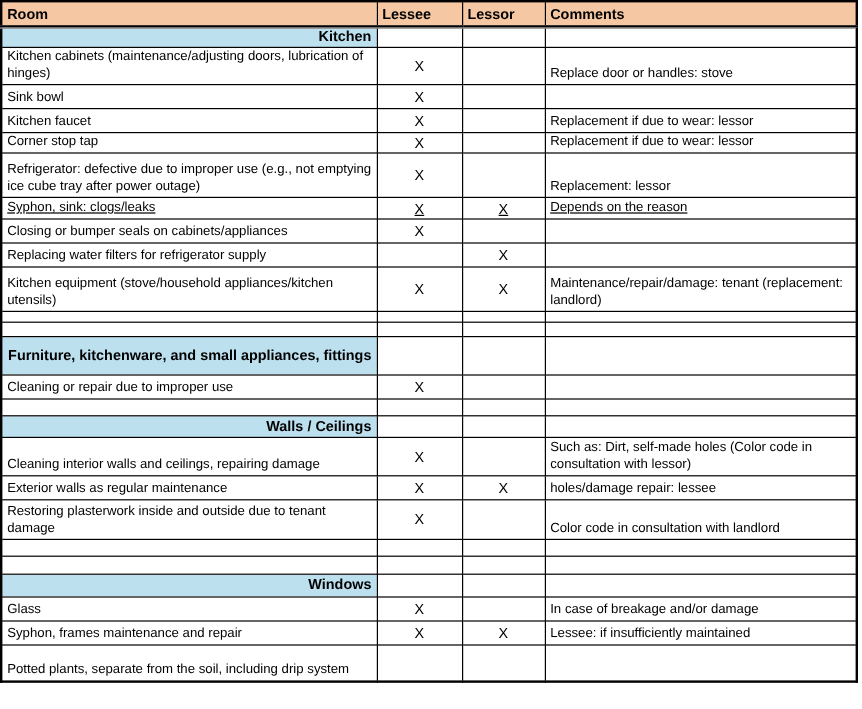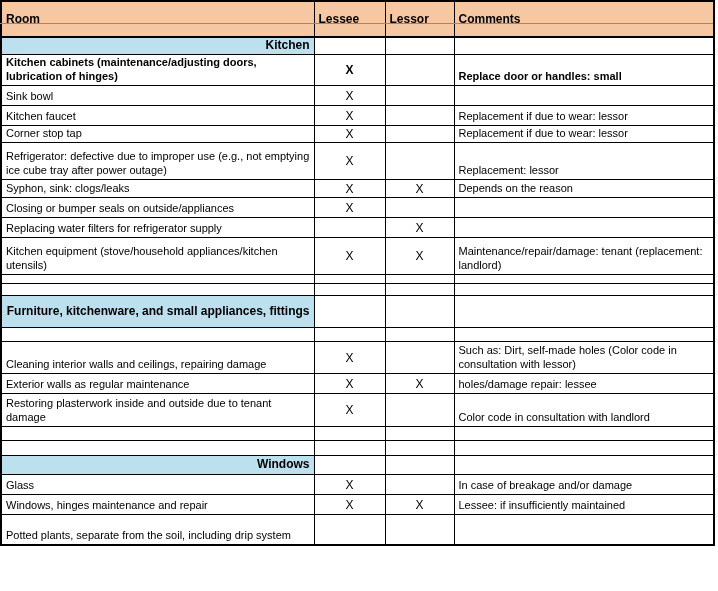--- a/index.html
+++ b/index.html
@@ -27,21 +27,21 @@
   }
   col.c-room{width:313px;}
   col.c-lessee{width:71px;}
   col.c-lessor{width:69px;}
   col.c-comments{width:260px;}
   th,td{
     border:1px solid var(--border);
     overflow:hidden;
     word-wrap:break-word;
   }
-  thead tr{height:36px;}
+  thead tr{height:21px;}
   th{
     background:var(--header-bg);
     font-weight:bold;
     font-size:12px;
     padding:0 4px;
     vertical-align:middle;
     border-bottom:2px solid var(--border);
   }
   th.left{text-align:left;}
   th.center{text-align:left;}
@@ -94,25 +94,25 @@
         <th class="left">Comments</th>
       </tr>
     </thead>
     <tbody>
         <tr style="height: 16px;">
           <td class="section-cell">Kitchen</td>
           <td class="mark"></td>
           <td class="mark"></td>
           <td class="comments"></td>
         </tr>
-        <tr style="height: 30px; font-weight: bold;">
+        <tr style="height: 30px;">
           <td class="room">Kitchen cabinets (maintenance/adjusting doors, lubrication of hinges)</td>
           <td class="mark">X</td>
           <td class="mark"></td>
-          <td class="comments">Replace door or handles: small</td>
+          <td class="comments">Replace door or handles: stove</td>
         </tr>
         <tr style="height: 20px; margin-top: 32px;">
           <td class="room">Sink bowl</td>
           <td class="mark">X</td>
           <td class="mark"></td>
           <td class="comments"></td>
         </tr>
         <tr style="height: 20px;">
           <td class="room">Kitchen faucet</td>
           <td class="mark">X</td>
@@ -124,28 +124,28 @@
           <td class="mark">X</td>
           <td class="mark"></td>
           <td class="comments">Replacement if due to wear: lessor</td>
         </tr>
         <tr style="height: 37px;">
           <td class="room">Refrigerator: defective due to improper use (e.g., not emptying ice cube tray after power outage)</td>
           <td class="mark">X</td>
           <td class="mark"></td>
           <td class="comments">Replacement: lessor</td>
         </tr>
-        <tr style="height: 18px;">
+        <tr style="height: 18px; text-decoration: underline;">
           <td class="room">Syphon, sink: clogs/leaks</td>
           <td class="mark">X</td>
           <td class="mark">X</td>
           <td class="comments">Depends on the reason</td>
         </tr>
         <tr style="height: 20px;">
-          <td class="room">Closing or bumper seals on outside/appliances</td>
+          <td class="room">Closing or bumper seals on cabinets/appliances</td>
           <td class="mark">X</td>
           <td class="mark"></td>
           <td class="comments"></td>
         </tr>
         <tr style="height: 20px;">
           <td class="room">Replacing water filters for refrigerator supply</td>
           <td class="mark"></td>
           <td class="mark">X</td>
           <td class="comments"></td>
         </tr>
@@ -166,22 +166,34 @@
           <td class="mark"></td>
           <td class="mark"></td>
           <td class="comments"></td>
         </tr>
         <tr style="height: 32px;">
           <td class="section-cell">Furniture, kitchenware, and small appliances, fittings</td>
           <td class="mark"></td>
           <td class="mark"></td>
           <td class="comments"></td>
         </tr>
+        <tr style="height: 20px;">
+          <td class="room">Cleaning or repair due to improper use</td>
+          <td class="mark">X</td>
+          <td class="mark"></td>
+          <td class="comments"></td>
+        </tr>
         <tr style="height: 14px;">
           <td class="room"></td>
+          <td class="mark"></td>
+          <td class="mark"></td>
+          <td class="comments"></td>
+        </tr>
+        <tr style="height: 18px;">
+          <td class="section-cell">Walls / Ceilings</td>
           <td class="mark"></td>
           <td class="mark"></td>
           <td class="comments"></td>
         </tr>
         <tr style="height: 32px;">
           <td class="room">Cleaning interior walls and ceilings, repairing damage</td>
           <td class="mark">X</td>
           <td class="mark"></td>
           <td class="comments">Such as: Dirt, self-made holes (Color code in consultation with lessor)</td>
         </tr>
@@ -215,21 +227,21 @@
           <td class="mark"></td>
           <td class="comments"></td>
         </tr>
         <tr style="height: 20px;">
           <td class="room">Glass</td>
           <td class="mark">X</td>
           <td class="mark"></td>
           <td class="comments">In case of breakage and/or damage</td>
         </tr>
         <tr style="height: 20px;">
-          <td class="room">Windows, hinges maintenance and repair</td>
+          <td class="room">Syphon, frames maintenance and repair</td>
           <td class="mark">X</td>
           <td class="mark">X</td>
           <td class="comments">Lessee: if insufficiently maintained</td>
         </tr>
         <tr style="height: 30px;">
           <td class="room">Potted plants, separate from the soil, including drip system</td>
           <td class="mark"></td>
           <td class="mark"></td>
           <td class="comments"></td>
         </tr>

